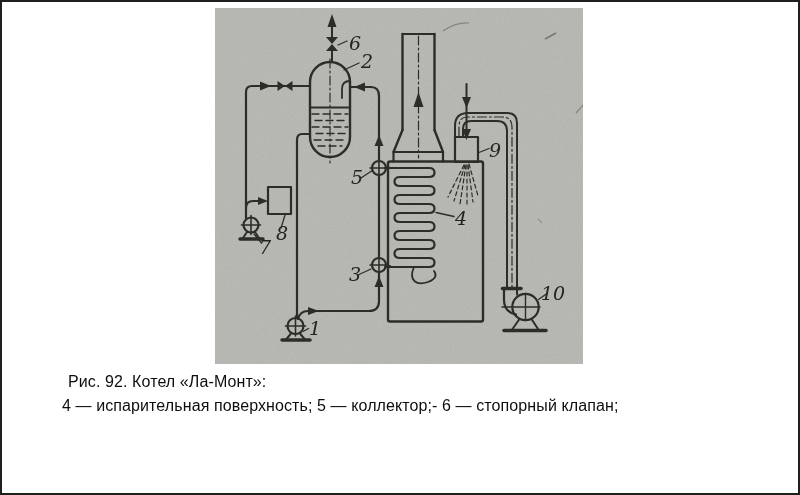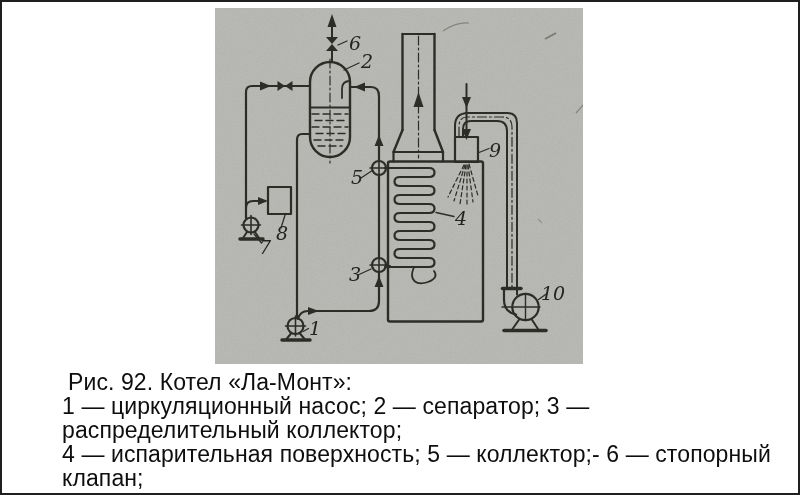--- a/index.html
+++ b/index.html
@@ -8,21 +8,21 @@
     background:#ffffff;border:2px solid #1f1f1f;overflow:hidden;
     font-family:"Liberation Sans",sans-serif;
   }
   .scan{
     position:absolute;left:213px;top:6px;width:368px;height:356px;
     background:#b6b6b2;
   }
   .scan svg{position:absolute;left:0;top:0;}
   .caption{
     position:absolute;left:60px;top:368px;width:710px;
-    font-size:23px;line-height:24px;color:#0e0e0e;letter-spacing:0.1px;
+    font-size:16px;line-height:24px;color:#0e0e0e;letter-spacing:0.1px;
   }
   .caption .title{padding-left:6px;}
   .callout{
     font-family:"DejaVu Serif",serif;font-style:italic;font-size:19px;
     fill:#23231f;
   }
   .ink{stroke:#2d2d28;fill:none;stroke-linecap:round;stroke-linejoin:round;}
   .fill-ink{fill:#2d2d28;stroke:none;}
   .w24{stroke-width:2.4;} .w22{stroke-width:2.2;} .w2{stroke-width:2;}
   .w18{stroke-width:1.8;} .w16{stroke-width:1.6;} .w14{stroke-width:1.4;}
@@ -217,17 +217,16 @@
         <text class="callout" x="259" y="254">7</text>
         <text class="callout" x="276" y="240">8</text>
         <text class="callout" x="489" y="157">9</text>
         <text class="callout" x="541" y="300">10</text>
       </g>
     </svg>
   </div>
 
   <div class="caption">
     <div class="title">Рис. 92. Котел «Ла-Монт»:</div>
-    <div>1 — циркуляционный насос; 2 — сепаратор; 3 — распределительный коллектор;</div>
     <div>4 — испарительная поверхность; 5 — коллектор;- 6 — стопорный клапан;</div>
   </div>
 
 </div>
 
 </body></html>

